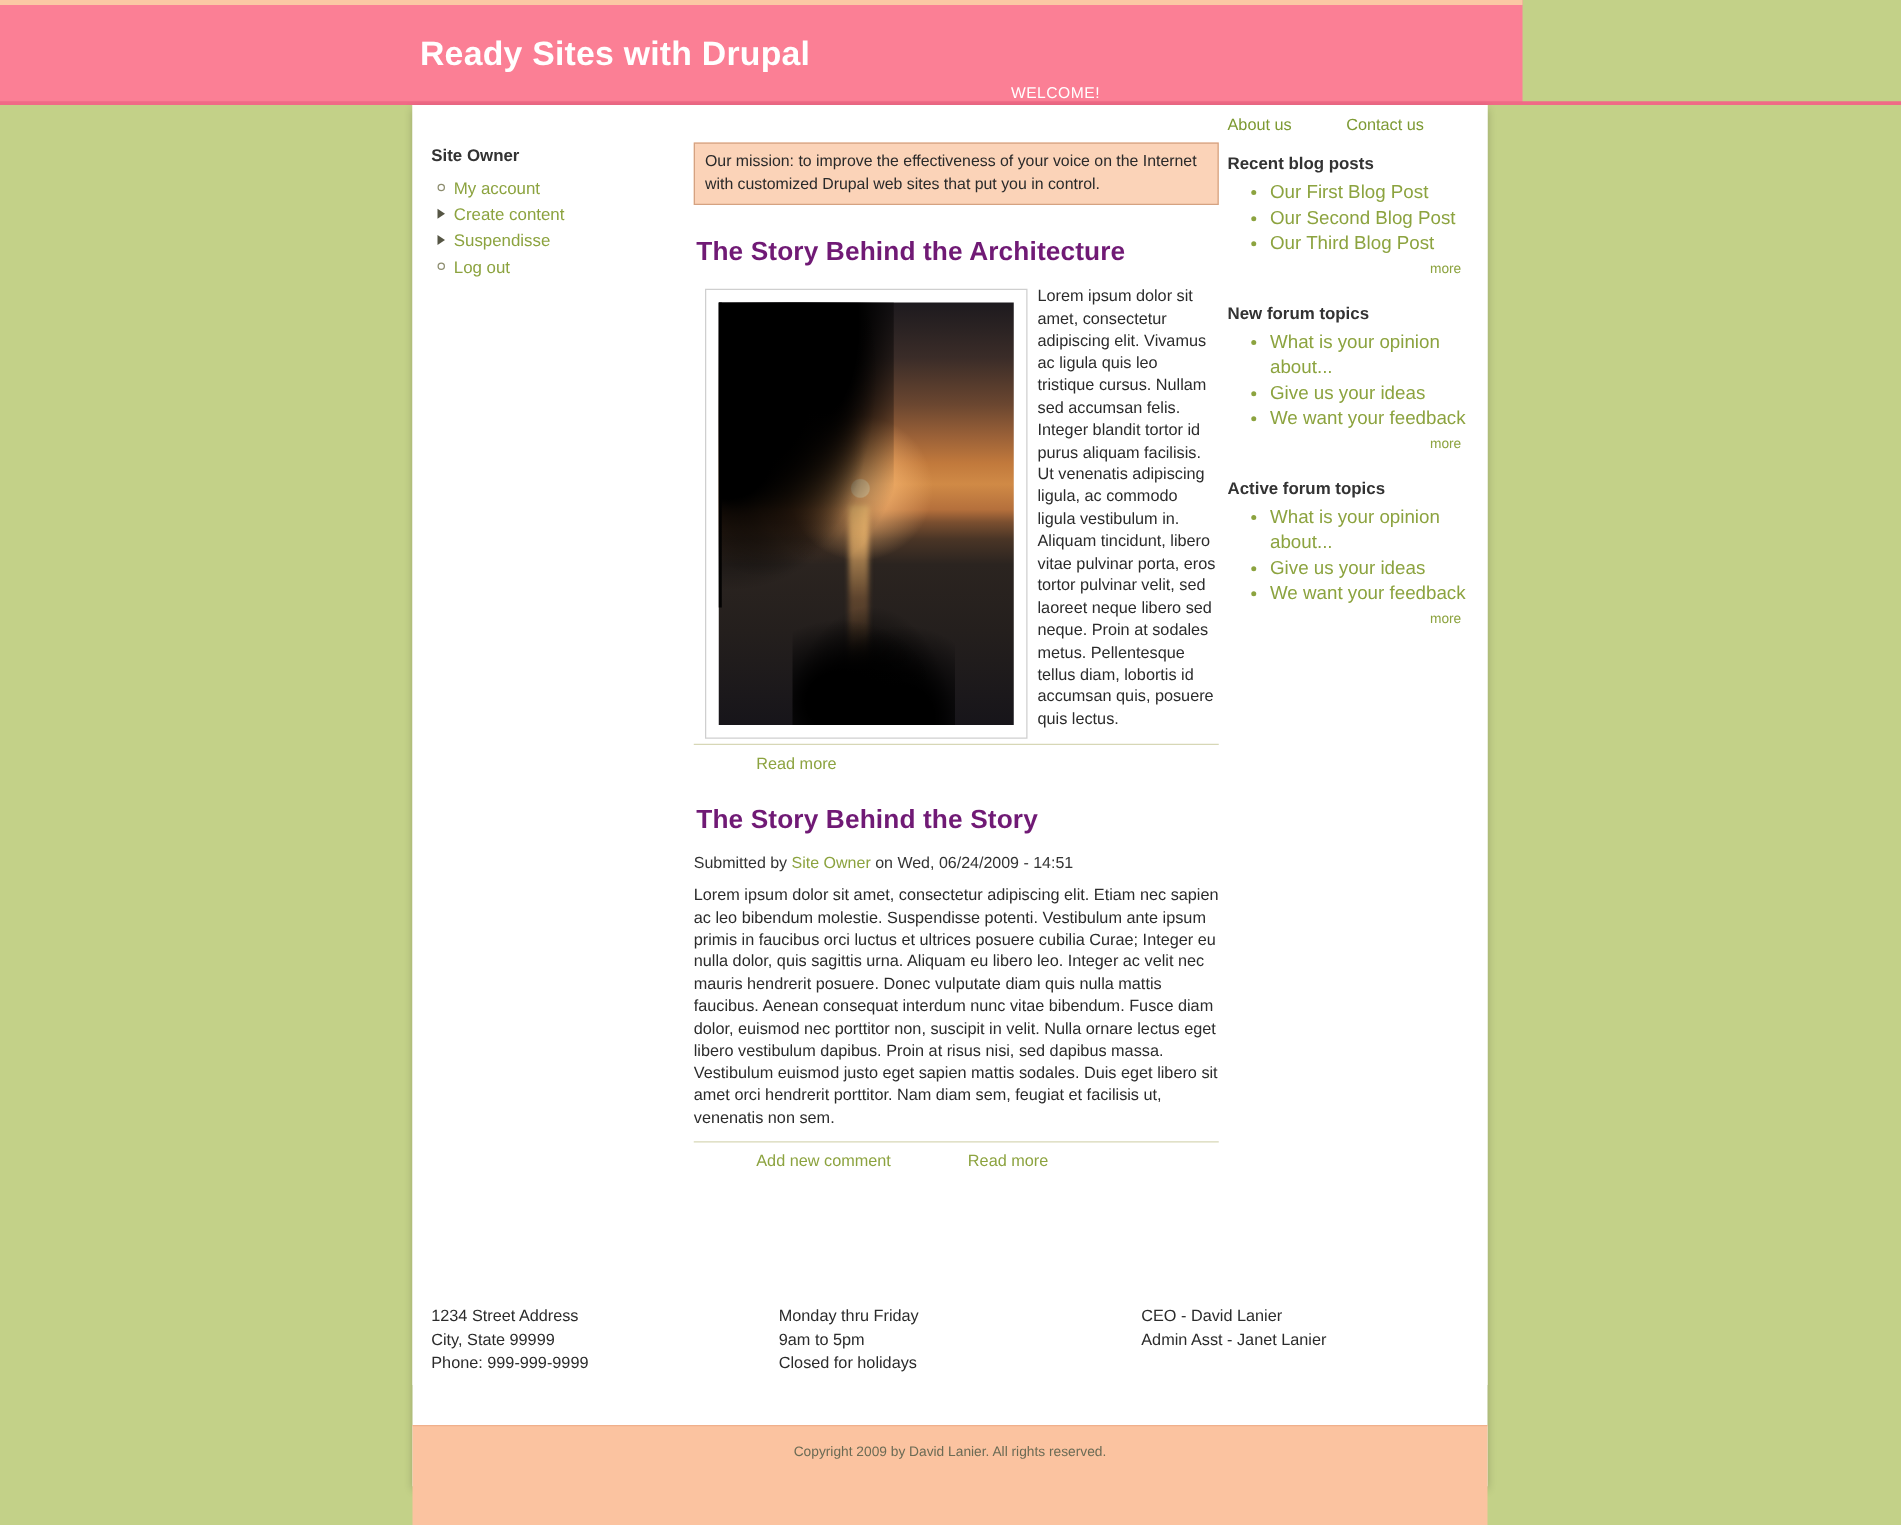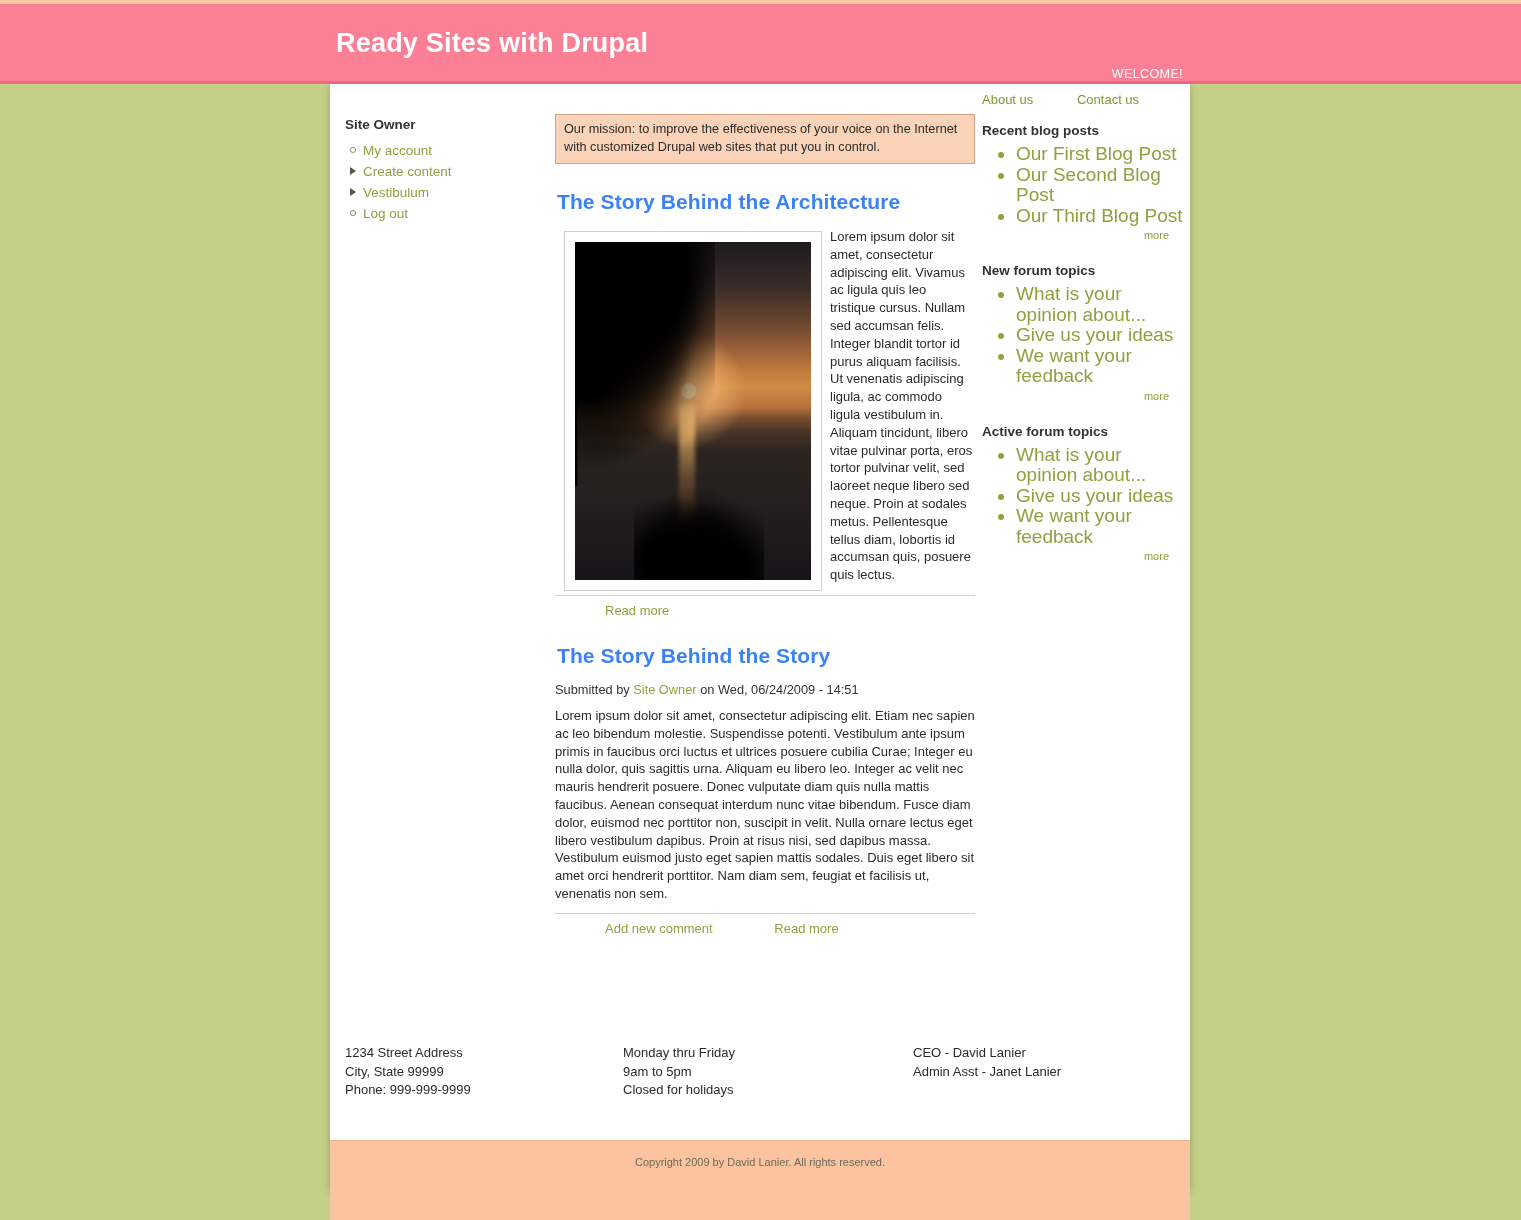--- a/index.html
+++ b/index.html
@@ -15,21 +15,21 @@
   }
   .page {
     position: relative;
     width: 1521px;
     height: 1220px;
   }
   
   .banner {
     position: absolute;
     top: 0; left: 0;
-    width: 1521px;
+    width: 1218px;
     height: 84px;
     background: #fb7f95;
     border-top: 4px solid #fbc8a4;
     box-sizing: border-box;
   }
   .banner-title {
     position: absolute;
     left: 336px;
     top: 24px;
     font-size: 27px;
@@ -132,21 +132,21 @@
     color: #2a2a2a;
     box-sizing: border-box;
     width: 420px;
   }
   .node {
     margin-top: 26px;
   }
   h2.node-title {
     font-size: 21px;
     font-weight: bold;
-    color: #3b82f6;
+    color: #701a75;
     margin: 0 0 14px 2px;
     letter-spacing: 0.1px;
   }
   .node-photo-wrap {
     float: left;
     width: 258px;
     border: 1px solid #cfcfcf;
     background: #ffffff;
     padding: 10px;
     box-sizing: border-box;
@@ -250,21 +250,21 @@
     font-weight: bold;
     color: #333;
     margin: 0 0 6px 0;
   }
   .rblock ul {
     list-style: disc;
     margin: 0;
     padding-left: 34px;
   }
   .rblock ul li {
-    font-size: 19px;
+    font-size: 15px;
     line-height: 20.5px;
     color: #8ca33f;
   }
   .rblock ul li a {
     color: #8ca33f;
     text-decoration: none;
   }
   .more-link {
     display: block;
     text-align: right;
@@ -337,21 +337,21 @@
           <li>
             <span class="bullet-circle"></span>
             <a href="#">My account</a>
           </li>
           <li>
             <span class="bullet-arrow"></span>
             <a href="#">Create content</a>
           </li>
           <li>
             <span class="bullet-arrow"></span>
-            <a href="#">Vestibulum</a>
+            <a href="#">Suspendisse</a>
           </li>
           <li>
             <span class="bullet-circle"></span>
             <a href="#">Log out</a>
           </li>
         </ul>
       </div>
 
       <div class="center">
 

